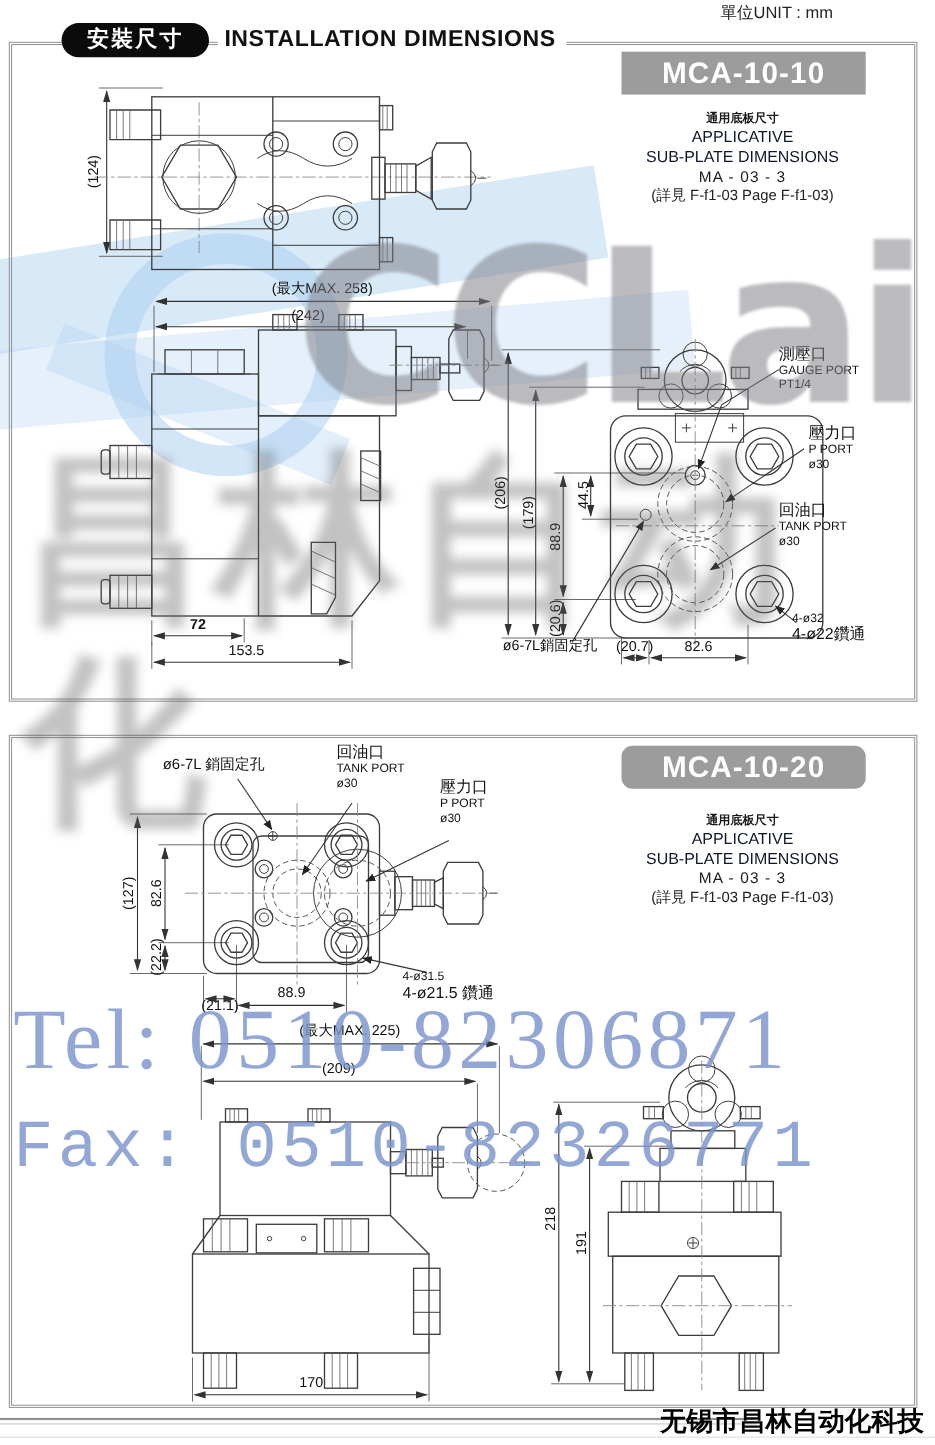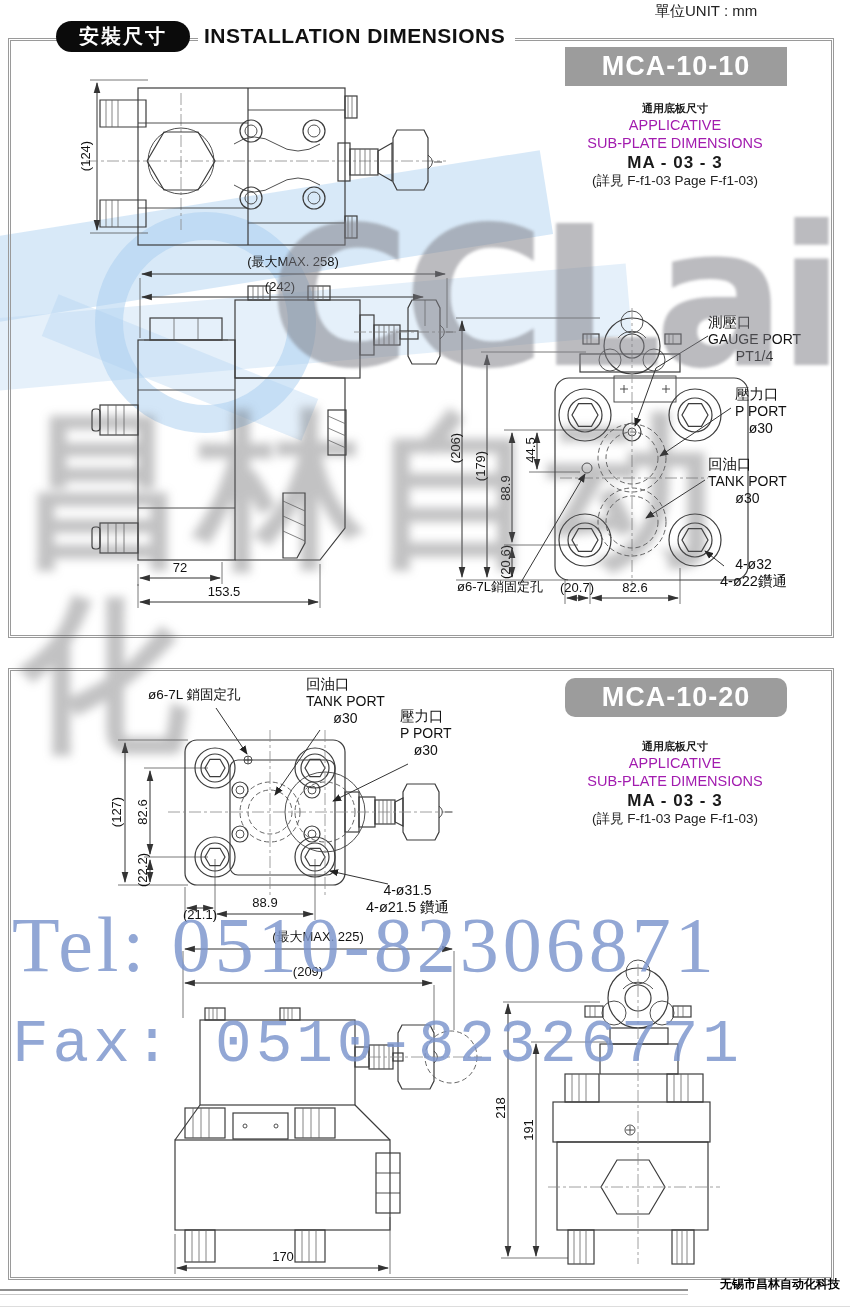--- a/index.html
+++ b/index.html
@@ -15,32 +15,32 @@
   
   .panel{position:absolute;left:8px;width:826px;z-index:2;}
   .panel .frame{position:absolute;inset:0;border:3px double #9a9a9a;pointer-events:none;}
   .p1{top:38px;height:600px;}
   .p2{top:668px;height:612px;}
   .banner{position:absolute;left:557px;top:9px;width:222px;height:39px;background:#9c9c9c;
           color:#fff;font-weight:bold;font-size:27px;text-align:center;line-height:39px;letter-spacing:1px;}
   .info{position:absolute;left:667px;top:64px;transform:translateX(-50%);text-align:center;
         white-space:nowrap;line-height:1.25;}
   .info .cn{font-weight:bold;font-size:11px;}
-  .info .en{font-size:14.5px;color:#a21caf;}
-  .info .pm{font-weight:bold;font-size:17px;letter-spacing:1px;}
+  .info .en{font-size:14.5px;color:#0f172a;}
+  .info .pm{font-weight:normal;font-size:14px;letter-spacing:1px;}
   .info .rf{font-size:13.5px;color:#222;}
   .draw{position:absolute;left:0;top:0;}
   
   .hlab,.vlab{position:absolute;font-size:13px;white-space:nowrap;color:#111;}
   .hlab{transform:translate(-50%,-50%);}
   .vlab{transform:translate(-50%,-50%) rotate(-90deg);}
   .llab{position:absolute;font-size:13.5px;white-space:nowrap;color:#111;}
   .grp{position:absolute;line-height:1.18;white-space:nowrap;color:#111;}
   .grp .c{font-size:14.5px;}
-  .grp .e{font-size:14px;text-align:center;}
+  .grp .e{font-size:11px;}
   
   svg .ol{fill:none;stroke:#3c3c3c;stroke-width:1.2;}
   svg .ot{fill:none;stroke:#3c3c3c;stroke-width:.9;}
   svg .th{fill:none;stroke:#666;stroke-width:.8;}
   svg .cl{fill:none;stroke:#888;stroke-width:.8;stroke-dasharray:12 3 3 3;}
   svg .dc{fill:none;stroke:#555;stroke-width:.9;stroke-dasharray:5 3;}
   svg .dl{fill:none;stroke:#333;stroke-width:1;}
   svg .el{fill:none;stroke:#555;stroke-width:.8;}
   svg .ldr{fill:none;stroke:#333;stroke-width:1;}
   
@@ -59,21 +59,21 @@
   .brandcn{left:20px;top:398px;font-weight:bold;font-size:168px;line-height:1.1;
            letter-spacing:8px;color:rgba(95,95,98,.38);filter:blur(5px);z-index:5;}
   .tel{left:12px;top:906px;font-family:"Liberation Serif",serif;font-size:78px;line-height:1;
        letter-spacing:4px;color:rgba(122,148,204,.82);z-index:6;}
   .fax{left:12px;top:1014px;font-family:Liberation Mono, monospace;font-size:61px;line-height:1;
        letter-spacing:4px;color:rgba(122,148,204,.82);z-index:6;}
   
   .frule{position:absolute;left:0;top:1289px;width:688px;height:3px;border-top:2px solid #8f8f8f;
          border-bottom:1px solid #c8c8c8;z-index:7;}
   .company{position:absolute;left:540px;top:1276px;width:300px;text-align:right;font-weight:bold;
-           font-size:12px;color:#000;z-index:8;}
+           font-size:24px;color:#000;z-index:8;}
   .bline{position:absolute;left:0;top:1306px;width:850px;height:1px;background:#ddd;z-index:7;}
 </style>
 </head>
 <body>
 
 <div class="page">
 
   <div class="unit">單位UNIT : mm</div>
   <div class="badge">安裝尺寸</div>
   <div class="htitle">INSTALLATION DIMENSIONS</div>
@@ -228,21 +228,21 @@
         <path class="ldr" d="M723,370 L652,418" marker-end="url(#la1)"></path>
         <path class="ldr" d="M697,442 L638,480" marker-end="url(#la1)"></path>
         <path class="ldr" d="M716,528 L697,513" marker-end="url(#la1)"></path>
         <path class="ldr" d="M512,546 L577,436" marker-end="url(#la1)"></path>
       </g>
     </svg>
 
     <div class="vlab" style="left:77px;top:118px;">(124)</div>
     <div class="hlab" style="left:285px;top:224px;">(最大MAX. 258)</div>
     <div class="hlab" style="left:272px;top:248px;">(242)</div>
-    <div class="hlab" style="left:172px;top:529px;">72</div>
+    <div class="hlab" style="left:172px;top:529px;font-weight:bold;">72</div>
     <div class="hlab" style="left:216px;top:553px;">153.5</div>
     <div class="vlab" style="left:447px;top:410px;">(206)</div>
     <div class="vlab" style="left:472px;top:428px;">(179)</div>
     <div class="vlab" style="left:497px;top:450px;">88.9</div>
     <div class="vlab" style="left:522px;top:412px;">44.5</div>
     <div class="vlab" style="left:497px;top:524px;">(20.6)</div>
     <div class="hlab" style="left:569px;top:549px;">(20.7)</div>
     <div class="hlab" style="left:627px;top:549px;">82.6</div>
     <div class="hlab" style="left:492px;top:549px;">ø6-7L銷固定孔</div>
 

